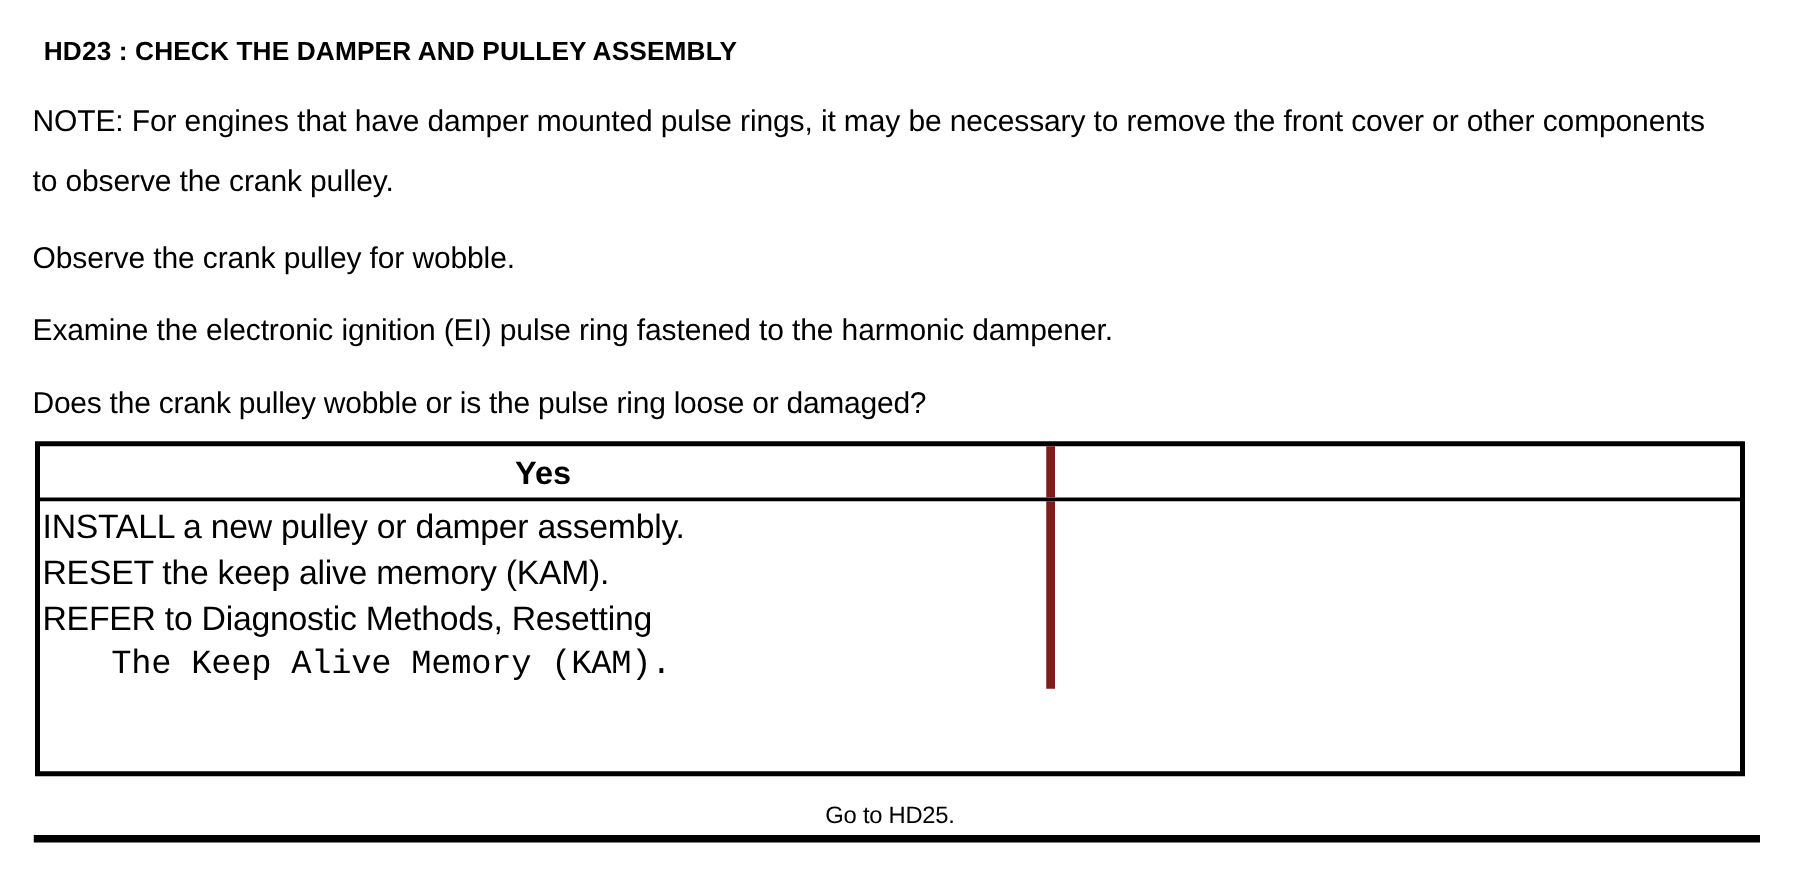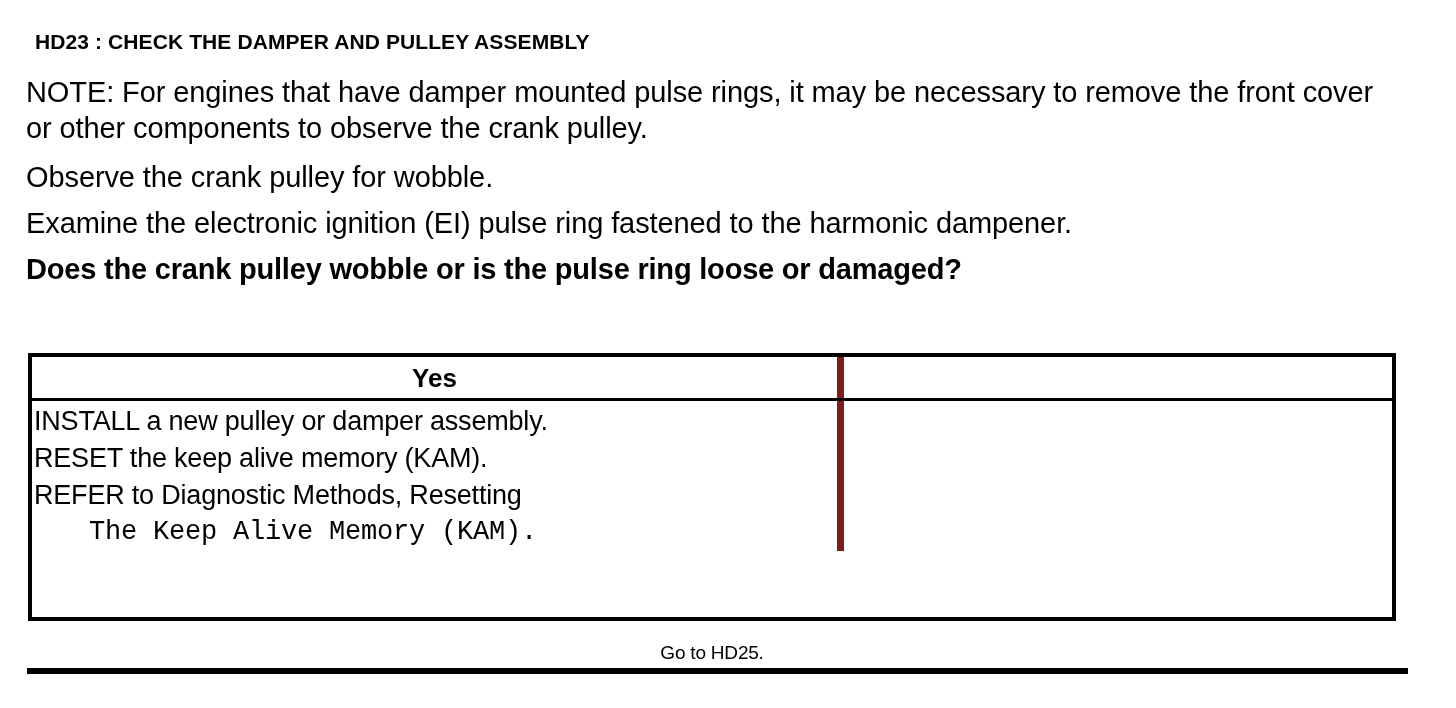--- a/index.html
+++ b/index.html
@@ -35,32 +35,32 @@
   }
 
   
   .body-block {
     position: absolute;
     left: 26px;
     top: 74px;
     width: 1370px;
   }
   .para {
-    font-size: 29px;
+    font-size: 24px;
     font-weight: normal;
-    line-height: 36px;
+    line-height: 48px;
     margin: 0 0 10px 0;
     letter-spacing: -0.1px;
   }
   .para.note {
     width: 1348px;
     margin-bottom: 13px;
   }
   .para.question {
-    font-weight: bold;
+    font-weight: normal;
     margin-bottom: 12px;
     letter-spacing: -0.2px;
   }
 
   
   .decision-table {
     position: absolute;
     left: 28px;
     top: 353px;
     width: 1368px;

